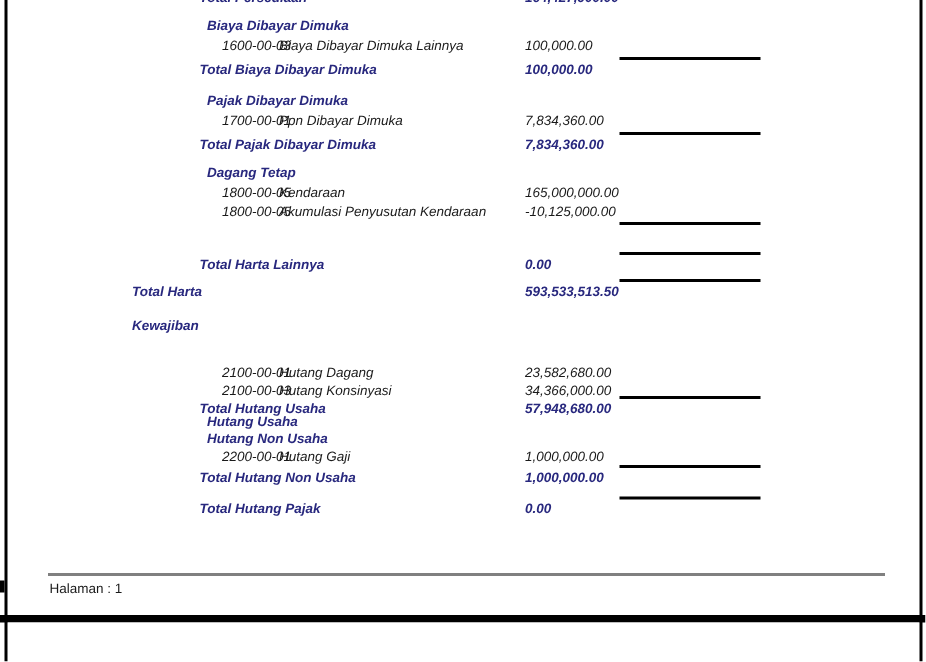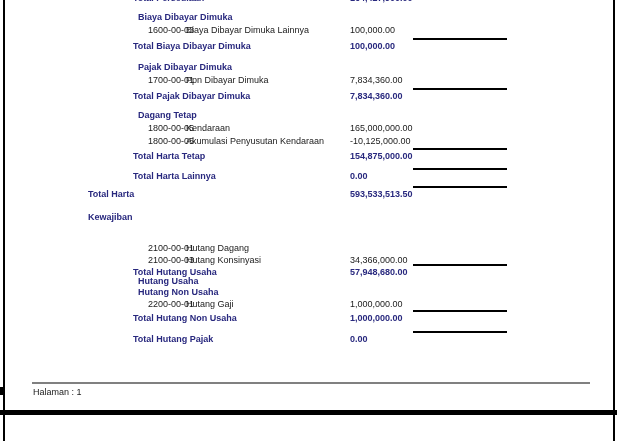--- a/index.html
+++ b/index.html
@@ -6,21 +6,21 @@
   body{
     width:617px;height:441px;position:relative;overflow:hidden;
     background:#ffffff;
     font-family:"Liberation Sans","DejaVu Sans",sans-serif;
     --navy:#28287e; --ink:#1a1a1a;
   }
   .vline{position:absolute;top:0;bottom:0;background:#000;}
   #left-border{left:3px;width:2px;}
   #right-border{left:613px;width:2px;}
   #report-body{position:absolute;left:0;top:0;width:617px;height:412px;background:#fff;}
-  .row{position:absolute;left:0;width:617px;height:11px;line-height:11px;font-size:9px;white-space:nowrap;}
+  .row{position:absolute;left:0;width:617px;height:11px;line-height:11px;font-size:9px;white-space:nowrap;font-style:italic;}
   .row span{position:absolute;top:0;}
   .header,.total2,.total1,.group1{color:var(--navy);font-weight:bold;}
   .detail{color:var(--ink);font-weight:normal;}
   .header .label{left:138px;}
   .total2 .label{left:133px;}
   .total1 .label,.group1 .label{left:88px;}
   .detail .code{left:148px;}
   .detail .desc{left:186px;}
   .value{left:350px;width:155px;}
   .rule{position:absolute;left:413px;width:94px;height:2px;background:#000;}
@@ -71,43 +71,40 @@
       <span class="code">1800-00-05</span>
       <span class="desc">Kendaraan</span>
       <span class="value">165,000,000.00</span>
     </div>
     <div class="row detail" style="top: 136px;">
       <span class="code">1800-00-05</span>
       <span class="desc">Akumulasi Penyusutan Kendaraan</span>
       <span class="value">-10,125,000.00</span>
     </div>
     <div class="rule" style="top: 148px;"></div>
-    <div class="row total2" style="top: 151px;">
-      <span class="label">Total Harta Tetap</span>
-      <span class="value">154,875,000.00</span>
-    </div>
     <div class="rule" style="top: 168px;"></div>
     <div class="row total2" style="top: 171px; padding-left: 44px;">
       <span class="label">Total Harta Lainnya</span>
       <span class="value">0.00</span>
     </div>
     <div class="rule" style="top: 186px;"></div>
     <div class="row total1" style="top: 189px;">
       <span class="label">Total Harta</span>
       <span class="value">593,533,513.50</span>
     </div>
     <div class="row group1" style="top: 212px;">
       <span class="label">Kewajiban</span>
     </div>
     <div class="row header" style="top: 244px; margin-top: 32px;">
       <span class="label">Hutang Usaha</span>
     </div>
     <div class="row detail" style="top: 243px;">
       <span class="code">2100-00-01</span>
       <span class="desc">Hutang Dagang</span>
+      <span class="value">23,582,680.00</span>
     </div>
     <div class="row detail" style="top: 255px;">
       <span class="code">2100-00-03</span>
       <span class="desc">Hutang Konsinyasi</span>
       <span class="value">34,366,000.00</span>
     </div>
     <div class="rule" style="top: 264px;"></div>
     <div class="row total2" style="top: 267px;">
       <span class="label">Total Hutang Usaha</span>
       <span class="value">57,948,680.00</span>

